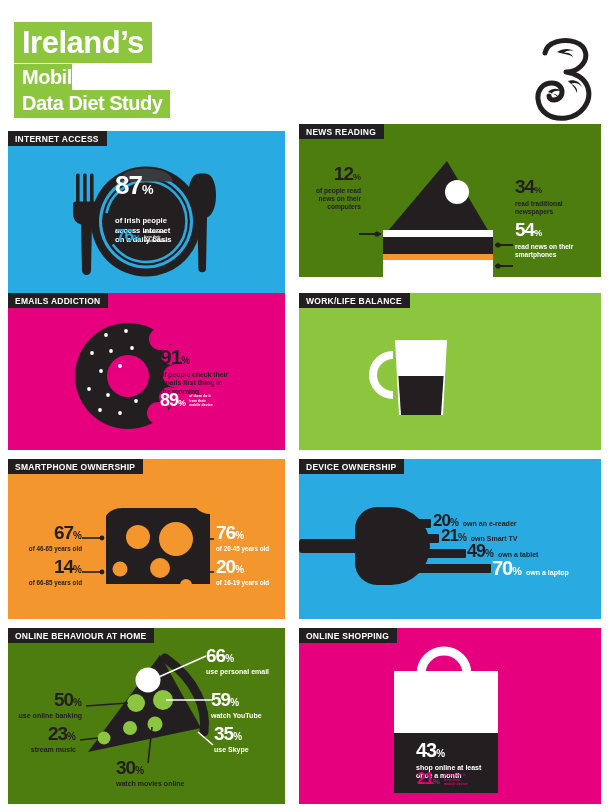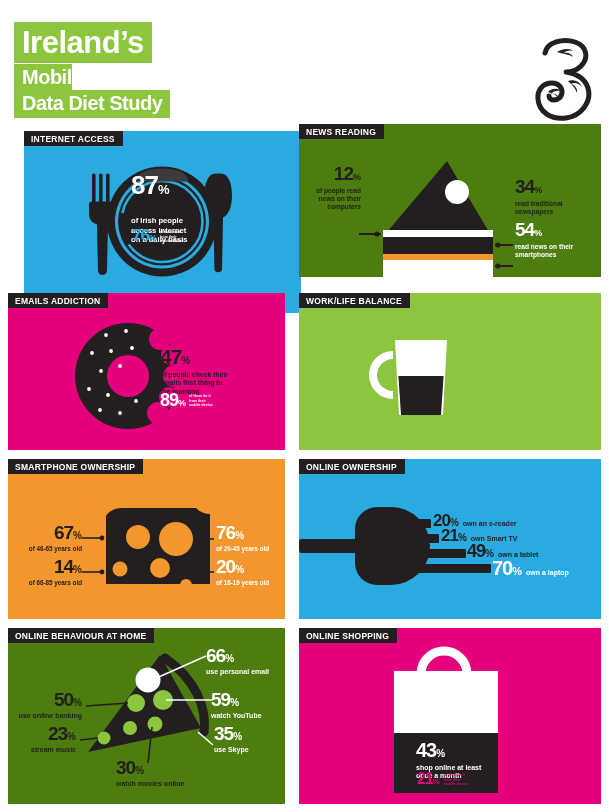--- a/index.html
+++ b/index.html
@@ -67,21 +67,21 @@
         <path d="M24 16 C30 12, 38 12, 42 16 C39 14, 34 14, 31 17 C35 16, 39 18, 40 21
                  C36 18, 30 18, 24 16 Z" fill="#231f20"></path>
         <path d="M35 45 C41 43, 47 46, 49 51 C46 47, 41 46, 38 48 C42 49, 45 53, 44 57
                  C42 51, 38 48, 35 45 Z" fill="#231f20"></path>
         <path d="M15 56 C19 52, 25 52, 28 55 C24 54, 20 55, 18 58 C22 57, 25 59, 26 62
                  C22 58, 18 57, 15 56 Z" fill="#231f20"></path>
       </svg>
     </div>
   </div>
 
-  <div class="panel" id="p1" style="left:24px; top:131px; width:277px; height:182px; background:#29abe2;">
+  <div class="panel" id="p1" style="left:8px; top:131px; width:277px; height:182px; background:#29abe2;">
     <div class="tag">INTERNET ACCESS</div>
     <svg class="art" viewBox="0 0 277 153">
 
       <g fill="#231f20">
         <rect x="68" y="28" width="3.6" height="34" rx="1.5"></rect>
         <rect x="75" y="28" width="3.6" height="34" rx="1.5"></rect>
         <rect x="82" y="28" width="3.6" height="34" rx="1.5"></rect>
         <path d="M65 56 h24 a3 3 0 0 1 3 3 v10 a11 11 0 0 1 -8 10 l-1 46 a4.5 4.5 0 0 1 -9 0 l-1 -46
                  a11 11 0 0 1 -8 -10 v-10 a3 3 0 0 1 3 -3 z"></path>
       </g>
@@ -180,21 +180,21 @@
         <circle cx="112" cy="73" r="1.9"></circle>
           <circle cx="81" cy="96" r="1.9"></circle>
         <circle cx="100" cy="102" r="1.9"></circle>
           <circle cx="92" cy="117" r="1.9"></circle>
         <circle cx="112" cy="120" r="1.9"></circle>
           <circle cx="128" cy="108" r="1.9"></circle>
       </g>
     </svg>
 
     <div class="stat" style="left:152px; top:53px;">
-      <span class="num dark" style="font-size:21px;">47</span><span class="pct dark" style="font-size:10px;">%</span>
+      <span class="num dark" style="font-size:21px;">91</span><span class="pct dark" style="font-size:10px;">%</span>
       <div class="cap dark" style="font-size:6.8px; margin-top:2px; white-space:pre;">of people check their
 emails first thing in
 the morning</div>
     </div>
     <div class="stat" style="left:152px; top:98px;">
       <span class="num white" style="font-size:18px;">89</span><span class="pct white" style="font-size:9px;">%</span><span class="tiny white" style="display:inline-block; vertical-align:top; margin-left:3px; margin-top:3px; white-space:pre;">of them do it
 from their
 mobile device</span>
     </div>
   </div>
@@ -245,21 +245,21 @@
       <span class="num white" style="font-size:19px;">76</span><span class="pct white" style="font-size:10px;">%</span>
       <div class="cap white" style="font-size:6.3px; margin-top:1px;">of 20-45 years old</div>
     </div>
     <div class="stat" style="left:208px; top:98px;">
       <span class="num white" style="font-size:19px;">20</span><span class="pct white" style="font-size:10px;">%</span>
       <div class="cap white" style="font-size:6.3px; margin-top:1px;">of 16-19 years old</div>
     </div>
   </div>
 
   <div class="panel" id="p6" style="left:299px; top:459px; width:302px; height:160px; background:#29abe2;">
-    <div class="tag">ONLINE OWNERSHIP</div>
+    <div class="tag">DEVICE OWNERSHIP</div>
     <svg class="art" viewBox="0 0 302 160">
       <g fill="#231f20">
 
         <rect x="92" y="60" width="40" height="9" rx="1"></rect>
         <rect x="92" y="75" width="48" height="9" rx="1"></rect>
         <rect x="92" y="90" width="75" height="9" rx="1"></rect>
         <rect x="92" y="105" width="100" height="9" rx="1"></rect>
 
         <path d="M92 48 a38 38 0 0 1 0 78 h-14 a22 22 0 0 1 -22 -22 v-34 a22 22 0 0 1 22 -22 z"></path>
 

